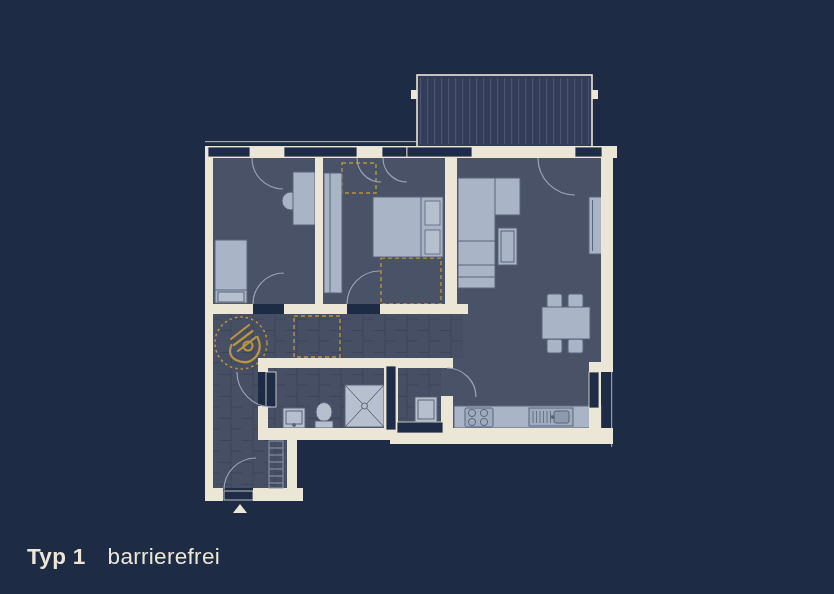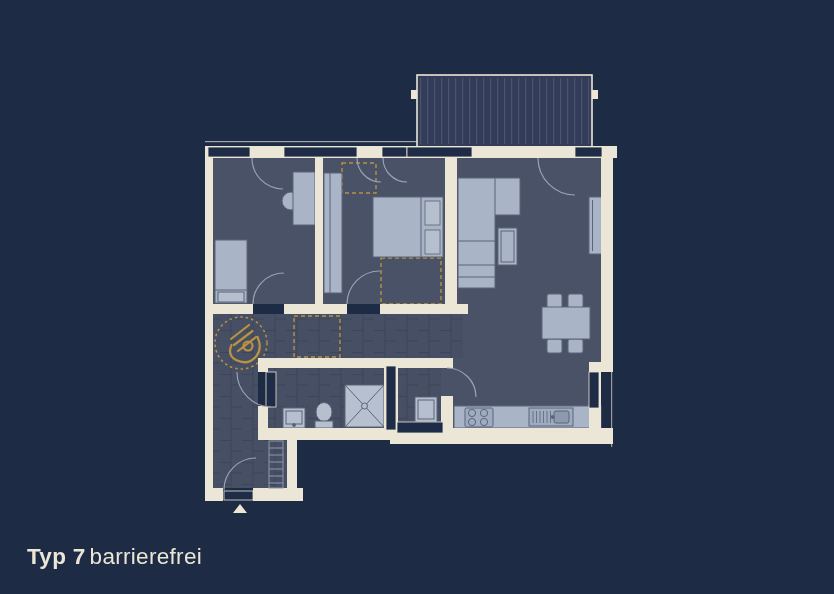--- a/index.html
+++ b/index.html
@@ -2,21 +2,21 @@
 <html><head>
 <meta charset="utf-8">
 <style>
   html,body{margin:0;padding:0;background:#1d2b45;}
   .stage{position:relative;width:834px;height:594px;background:#1d2b45;overflow:hidden;
          font-family:"Liberation Sans",sans-serif;}
   .plan-svg{position:absolute;left:0;top:0;}
   .caption{position:absolute;left:27px;top:544px;color:#ece6d6;font-size:22.5px;
            letter-spacing:.3px;white-space:nowrap;}
   .caption .t{font-weight:700;}
-  .caption .v{font-weight:400;margin-left:4px;}
+  .caption .v{font-weight:400;margin-left:22px;}
 </style>
 </head>
 <body>
 
 <div class="stage">
 
 <svg class="plan-svg" width="834" height="594" viewBox="0 0 834 594">
   <defs>
     <pattern id="tiles" width="22" height="22" patternUnits="userSpaceOnUse">
       <rect width="22" height="22" fill="#474f64"></rect>
@@ -194,16 +194,16 @@
   </g>
 
   <g stroke="#8d97a9" stroke-width="1" fill="none">
     <rect x="269" y="441" width="14" height="47"></rect>
     <path d="M269,448 H283 M269,455 H283 M269,462 H283 M269,469 H283 M269,476 H283 M269,483 H283"></path>
   </g>
   <path d="M240,504 L247,513 H233 Z" fill="#ece6d6"></path>
 </svg>
 
 <div class="caption">
-  <span class="t">Typ 7</span><span class="v">barrierefrei</span>
+  <span class="t">Typ 1</span><span class="v">barrierefrei</span>
 </div>
 
 </div>
 
 </body></html>

